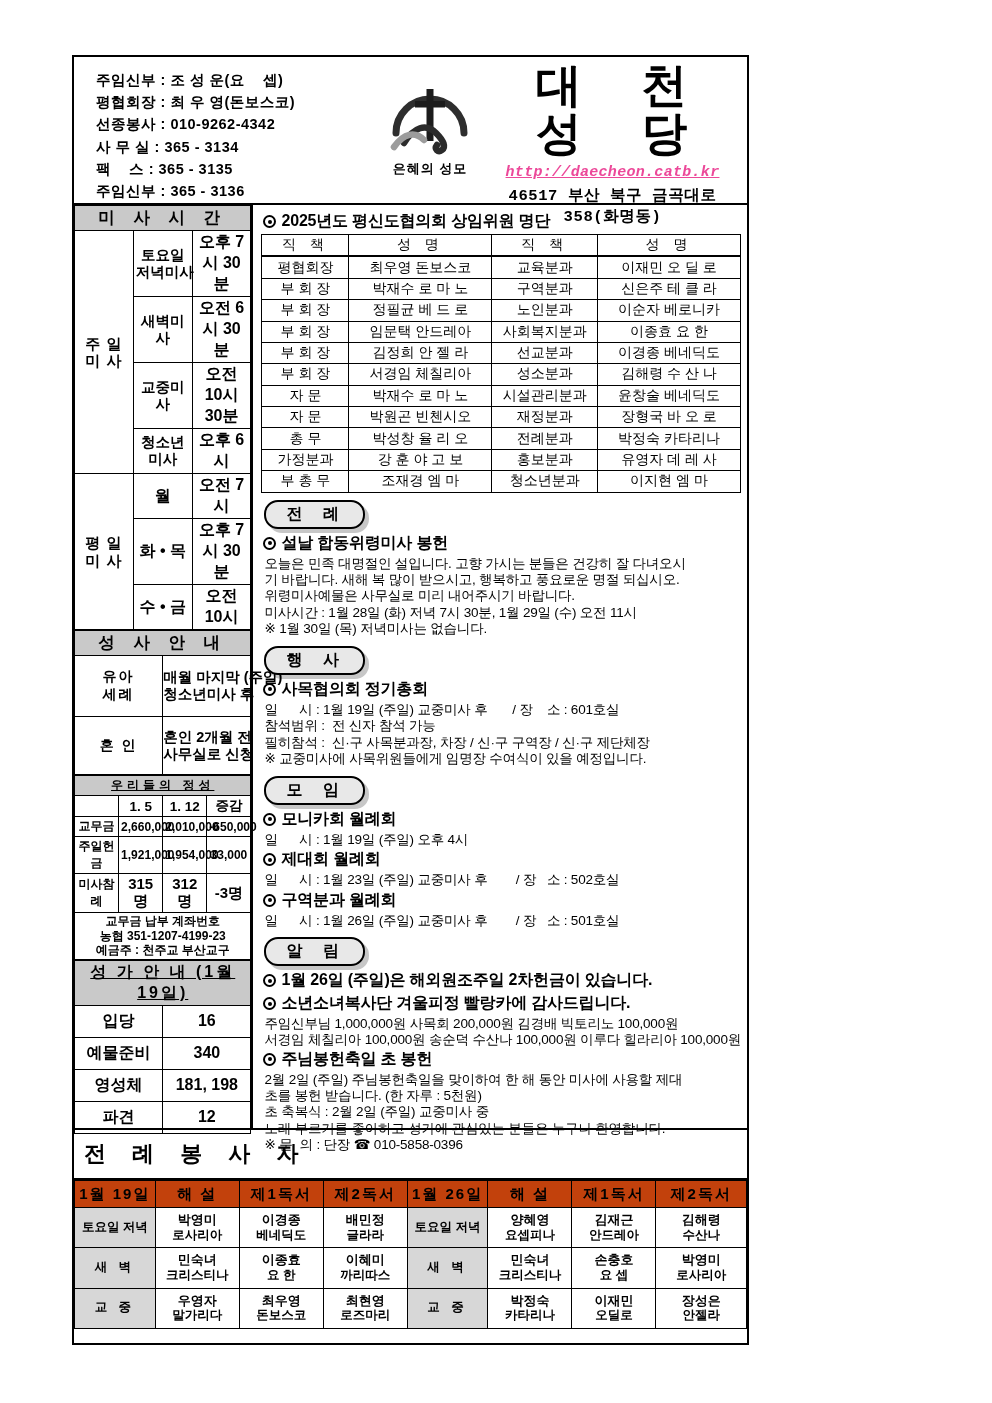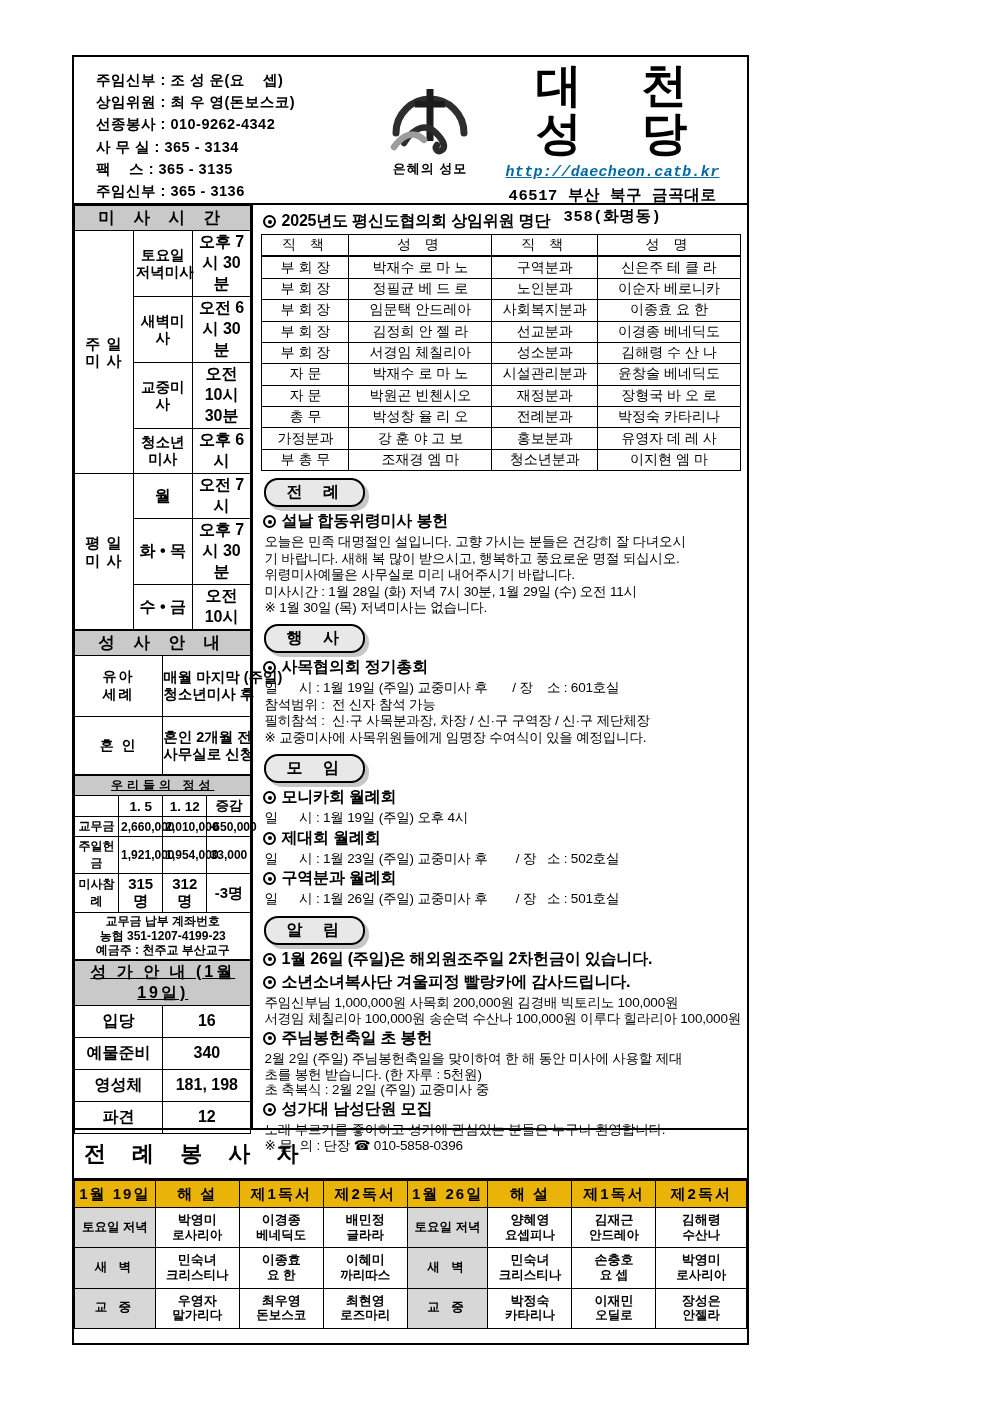--- a/index.html
+++ b/index.html
@@ -11,21 +11,21 @@
   
   .header{display:flex;height:148px;border-bottom:2px solid #000;box-sizing:border-box;}
   .hdr-left{width:300px;padding:12px 0 0 22px;box-sizing:border-box;}
   .contact-line{font-size:14.5px;font-weight:bold;letter-spacing:.5px;line-height:1.53;white-space:pre;}
   .hdr-right{flex:1;display:flex;align-items:flex-start;padding-top:8px;box-sizing:border-box;}
   .logo-box{width:112px;text-align:center;padding-top:6px;}
   .logo-svg{display:block;margin:0 auto;}
   .logo-cap{font-size:13px;font-weight:bold;margin-top:1px;letter-spacing:1px;}
   .title-box{flex:1;text-align:center;padding-right:8px;font-family:Liberation Mono, monospace;}
   .church-name{font-size:46px;font-weight:bold;letter-spacing:16px;line-height:1.05;padding-left:14px;}
-  .site-url{font-size:15px;color:#0369a1;text-decoration:underline;font-style:italic;font-weight:bold;margin-top:2px;letter-spacing:.3px;}
+  .site-url{font-size:15px;color:#ec4899;text-decoration:underline;font-style:italic;font-weight:bold;margin-top:2px;letter-spacing:.3px;}
   .addr{font-size:15.5px;font-weight:bold;margin-top:4px;letter-spacing:.6px;}
 
   
   .body-split{display:flex;height:925px;box-sizing:border-box;border-bottom:2px solid #000;}
   .col-left{width:250px;border-right:2px solid #000;box-sizing:border-box;}
   .col-right{flex:1;box-sizing:border-box;padding:5px 6px 0 8px;}
 
   
   .ltbl{width:100%;border-collapse:collapse;table-layout:fixed;}
   .ltbl td,.ltbl th{border:1px solid #000;text-align:center;vertical-align:middle;font-weight:bold;padding:1px 2px;}
@@ -53,35 +53,35 @@
         box-shadow:4px 4px 0 rgba(0,0,0,.22);margin:7px 0 3px 3px;}
   .item-sub{font-size:13.5px;line-height:1.22;white-space:pre;margin-left:3px;letter-spacing:-.2px;}
   .item-sub.tight{line-height:1.18;}
   .blk{margin-bottom:1px;}
 
   
   .bottom{height:auto;}
   .btitle{text-align:left;font-size:22px;font-weight:bold;letter-spacing:10px;padding:9px 0 9px 10px;border-bottom:2px solid #000;}
   .btbl{width:100%;border-collapse:collapse;table-layout:fixed;}
   .btbl td{border:1px solid #000;text-align:center;font-weight:bold;font-size:13px;padding:4px 1px;line-height:1.22;}
-  .btbl .hd{background:#eab308;font-size:15px;letter-spacing:2px;}
+  .btbl .hd{background:#c2410c;font-size:15px;letter-spacing:2px;}
   .btbl .daycol{background:#d7d7d7;font-size:12.5px;letter-spacing:0px;}
   .nm{display:block;font-size:13px;font-family:Liberation Serif, serif;}
   .nm2{display:block;font-size:12.5px;}
 </style>
 </head>
 <body>
 
 <div class="page">
 <div class="outer">
 
   <div class="header">
     <div class="hdr-left">
       <div class="contact-line">주임신부 : 조 성 운(요    셉)</div>
-      <div class="contact-line">상임위원 : 최 우 영(돈보스코)</div>
+      <div class="contact-line">평협회장 : 최 우 영(돈보스코)</div>
       <div class="contact-line">선종봉사 : 010-9262-4342</div>
       <div class="contact-line">사 무 실 : 365 - 3134</div>
       <div class="contact-line">팩    스 : 365 - 3135</div>
       <div class="contact-line">주임신부 : 365 - 3136</div>
     </div>
     <div class="hdr-right">
       <div class="logo-box">
         <svg class="logo-svg" width="92" height="88" viewBox="0 0 92 88">
           <path d="M12 62 A34 34 0 1 1 80 62" fill="none" stroke="#2e2e2e" stroke-width="7" stroke-linecap="round"></path>
           <rect x="42.5" y="18" width="7" height="52" fill="#1c1c1c"></rect>
@@ -236,20 +236,26 @@
 
       <table class="rtbl">
         <tbody>
               <tr>
           <td class="th" style="width:18%;">직   책</td>
           <td class="th" style="width:30%;">성   명</td>
           <td class="th" style="width:22%;">직   책</td>
           <td class="th" style="width:30%;">성   명</td>
         </tr>
         <tr>
+          <td>평협회장</td>
+          <td>최우영 돈보스코</td>
+          <td>교육분과</td>
+          <td>이재민 오 딜 로</td>
+        </tr>
+        <tr>
           <td>부 회 장</td>
           <td>박재수 로 마 노</td>
           <td>구역분과</td>
           <td>신은주 테 클 라</td>
         </tr>
         <tr>
           <td>부 회 장</td>
           <td>정필균 베 드 로</td>
           <td>노인분과</td>
           <td>이순자 베로니카</td>
@@ -378,24 +384,20 @@
         <div class="blk">
           <div class="bullet-title">
             <span class="dot"></span>
             <span>주님봉헌축일 초 봉헌</span>
           </div>
           <div class="item-sub tight">2월 2일 (주일) 주님봉헌축일을 맞이하여 한 해 동안 미사에 사용할 제대
 초를 봉헌 받습니다. (한 자루 : 5천원)
 초 축복식 : 2월 2일 (주일) 교중미사 중</div>
         </div>
         <div class="blk">
-          <div class="bullet-title">
-            <span class="dot"></span>
-            <span>성가대 남성단원 모집</span>
-          </div>
           <div class="item-sub tight">노래 부르기를 좋아하고 성가에 관심있는 분들은 누구나 환영합니다.
 ※ 문  의 : 단장 ☎ 010-5858-0396</div>
         </div>
       </div>
 
     </div>
   </div>
 
   <div class="bottom">
     <div class="btitle">전 례 봉 사 자</div>

